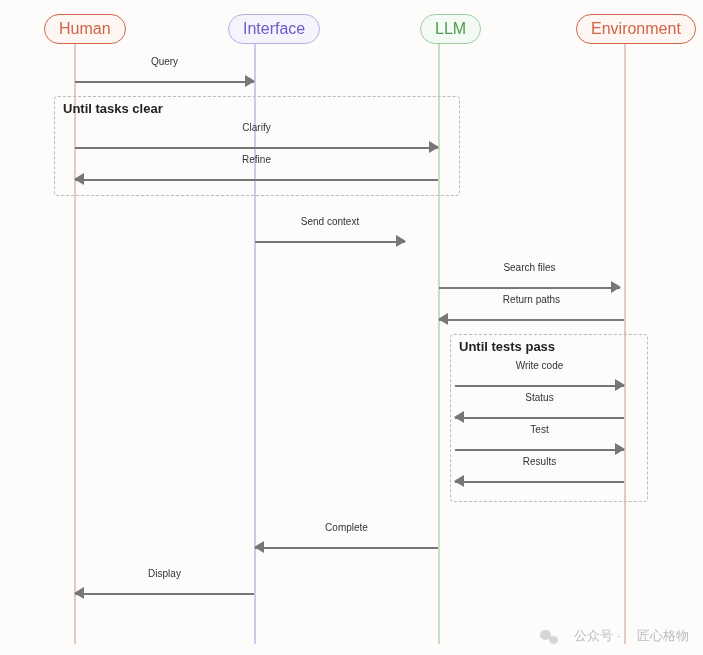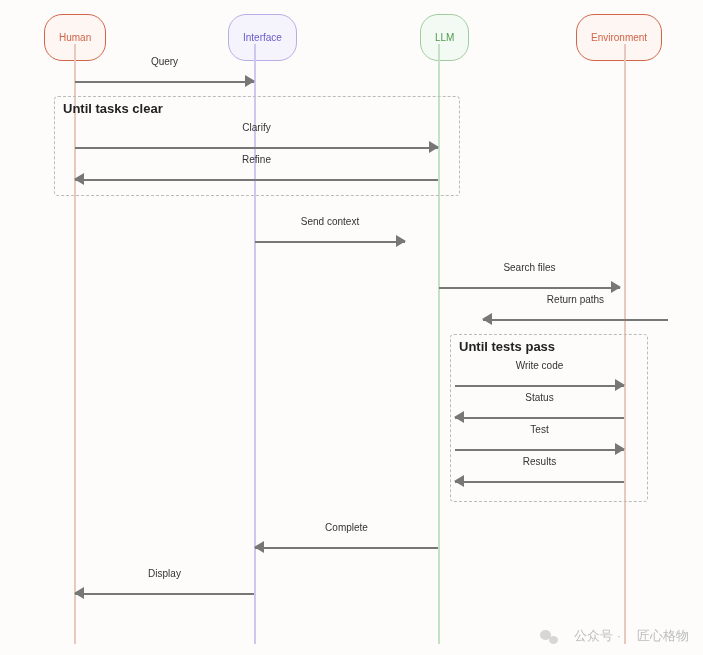--- a/index.html
+++ b/index.html
@@ -17,25 +17,25 @@
   }
   .stage {
     position: relative;
     width: 703px;
     height: 655px;
   }
   
   .actor {
     position: absolute;
     top: 14px;
-    padding: 17px 14px;
+    padding: 5px 14px;
     border: 1.5px solid;
     border-radius: 18px;
     background: #fff;
-    font-size: 10px;
+    font-size: 16px;
     white-space: nowrap;
   }
   .actor.human  { left: 44px;  color: #d06548; border-color: #d06548; background:#fdf6f3;}
   .actor.iface  { left: 228px; color: #6a5cc9; border-color: #b7aee7; background:#f5f3fc;}
   .actor.llm    { left: 420px; color: #4f9a4f; border-color: #9fcc9f; background:#f3faf3;}
   .actor.env    { left: 576px; color: #d06548; border-color: #d06548; background:#fdf6f3;}
   
   .life {
     position: absolute;
     top: 44px;
@@ -156,21 +156,21 @@
     <div class="line"></div>
       <div class="head"></div>
   </div>
 
   <div class="arrow right" style="left:439px; width:181px; top:278px;padding-left:15px;">
     <div class="label">Search files</div>
     <div class="line"></div>
       <div class="head"></div>
   </div>
 
-  <div class="arrow left" style="left:439px; width:185px; top:310px;margin-left:44px;">
+  <div class="arrow left" style="left:439px; width:185px; top:310px;">
     <div class="label">Return paths</div>
     <div class="line"></div>
       <div class="head"></div>
   </div>
 
   <div class="frame" style="left:450px; top:334px; width:198px; height:168px;">
     <div class="frame-title">Until tests pass</div>
   </div>
 
   <div class="arrow right" style="left:455px; width:169px; top:376px;">

